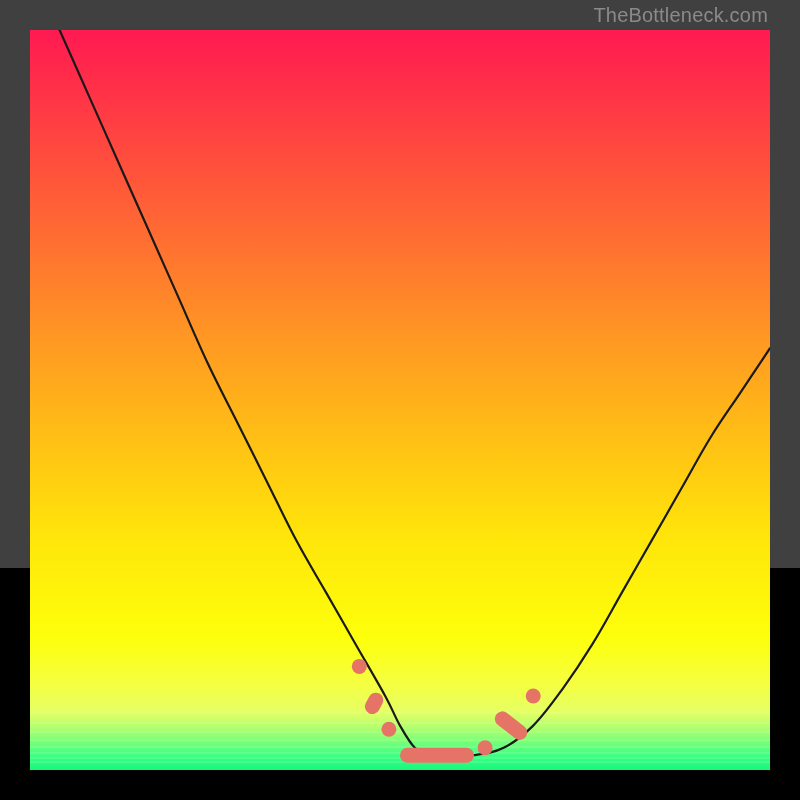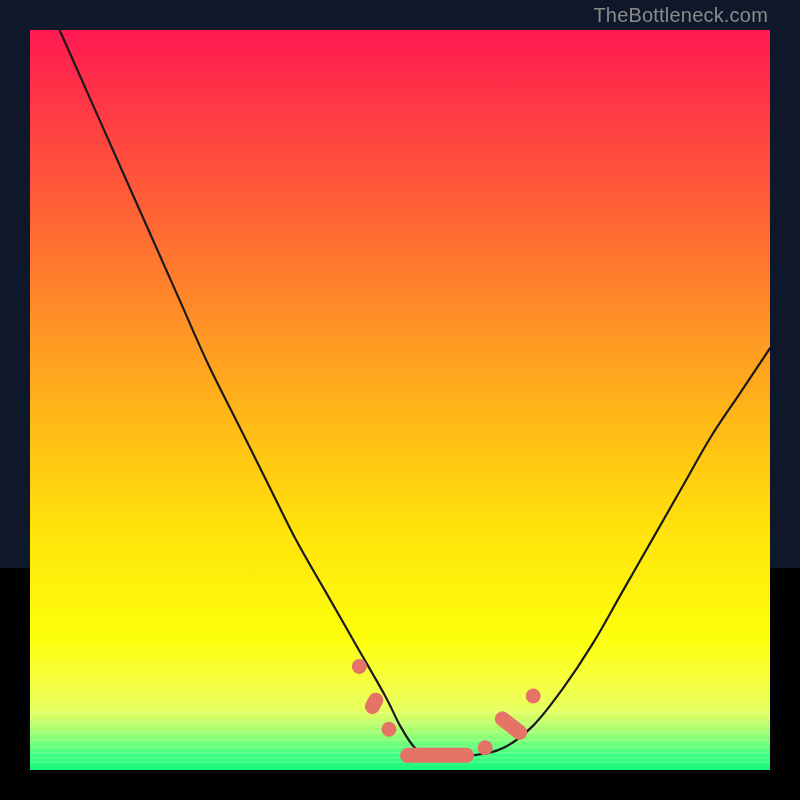--- a/index.html
+++ b/index.html
@@ -10,21 +10,21 @@
     background: #000;
     overflow: hidden;
     font-family: Arial, Helvetica, sans-serif;
   }
   .frame {
     position: absolute;
     left: 0;
     top: 0;
     width: 800px;
     height: 568px;
-    background: #0f172a;
+    background: #404040;
   }
   .plot-area {
     position: absolute;
     left: 30px;
     top: 30px;
     width: 740px;
     height: 740px;
     
     background: linear-gradient(to bottom,
       #ff1a52 0%,

